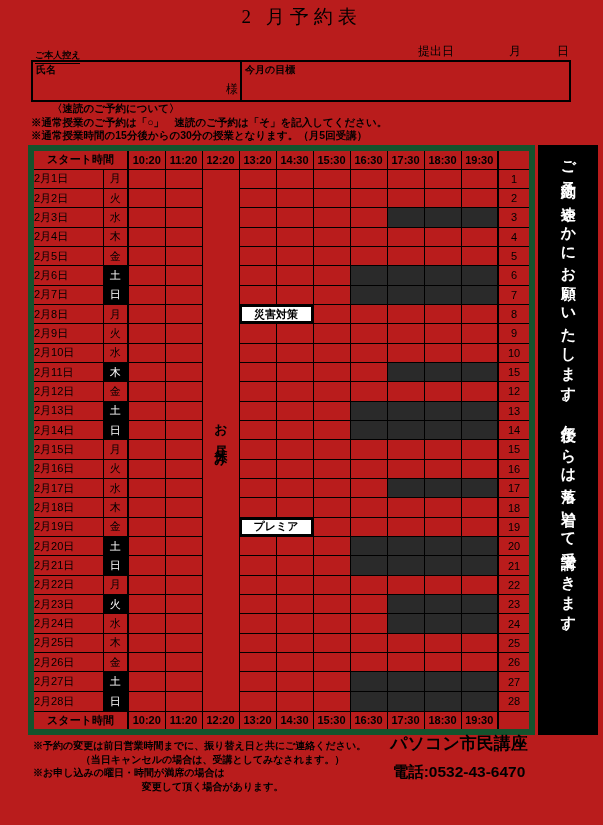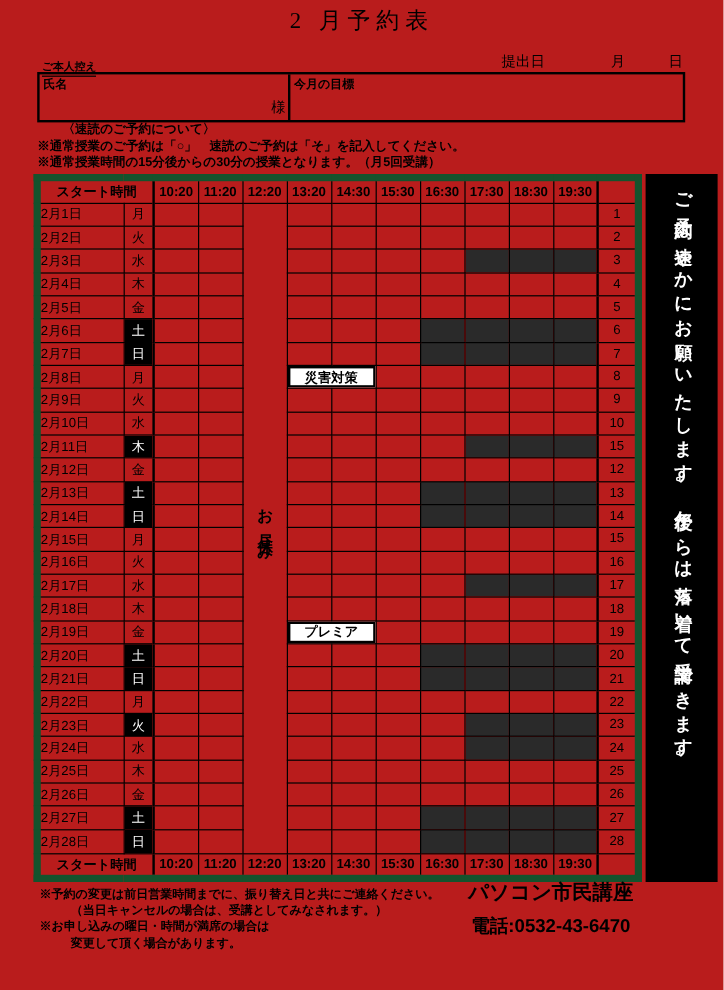--- a/index.html
+++ b/index.html
@@ -50,21 +50,21 @@
                display:flex; align-items:center; justify-content:center;
                font-weight:bold; font-size:11px; background:#fff; }
 
   .banner { position:absolute; left:538px; top:145px; width:60px; height:590px;
             display:flex; justify-content:center; }
   .banner-text { writing-mode:vertical-rl; text-orientation:upright;
                  font-weight:bold; font-size:15px; letter-spacing:2.5px; padding-top:5px; }
 
   .footnotes { position:absolute; left:33px; top:739px; font-size:10px; font-weight:bold;
                line-height:13.5px; white-space:nowrap; }
-  .fn-indent { margin-left:26px; }
+  .fn-indent { margin-left:26px;text-align:center; }
 
   .school { position:absolute; left:340px; top:732px; width:238px; text-align:center;
             font-weight:bold; }
   .school-name { font-size:17px; }
   .classroom   { font-size:15.5px; }
   .phone       { font-size:15.5px; margin-top:7px;text-align:center; }
 </style>
 </head>
 <body>
 

